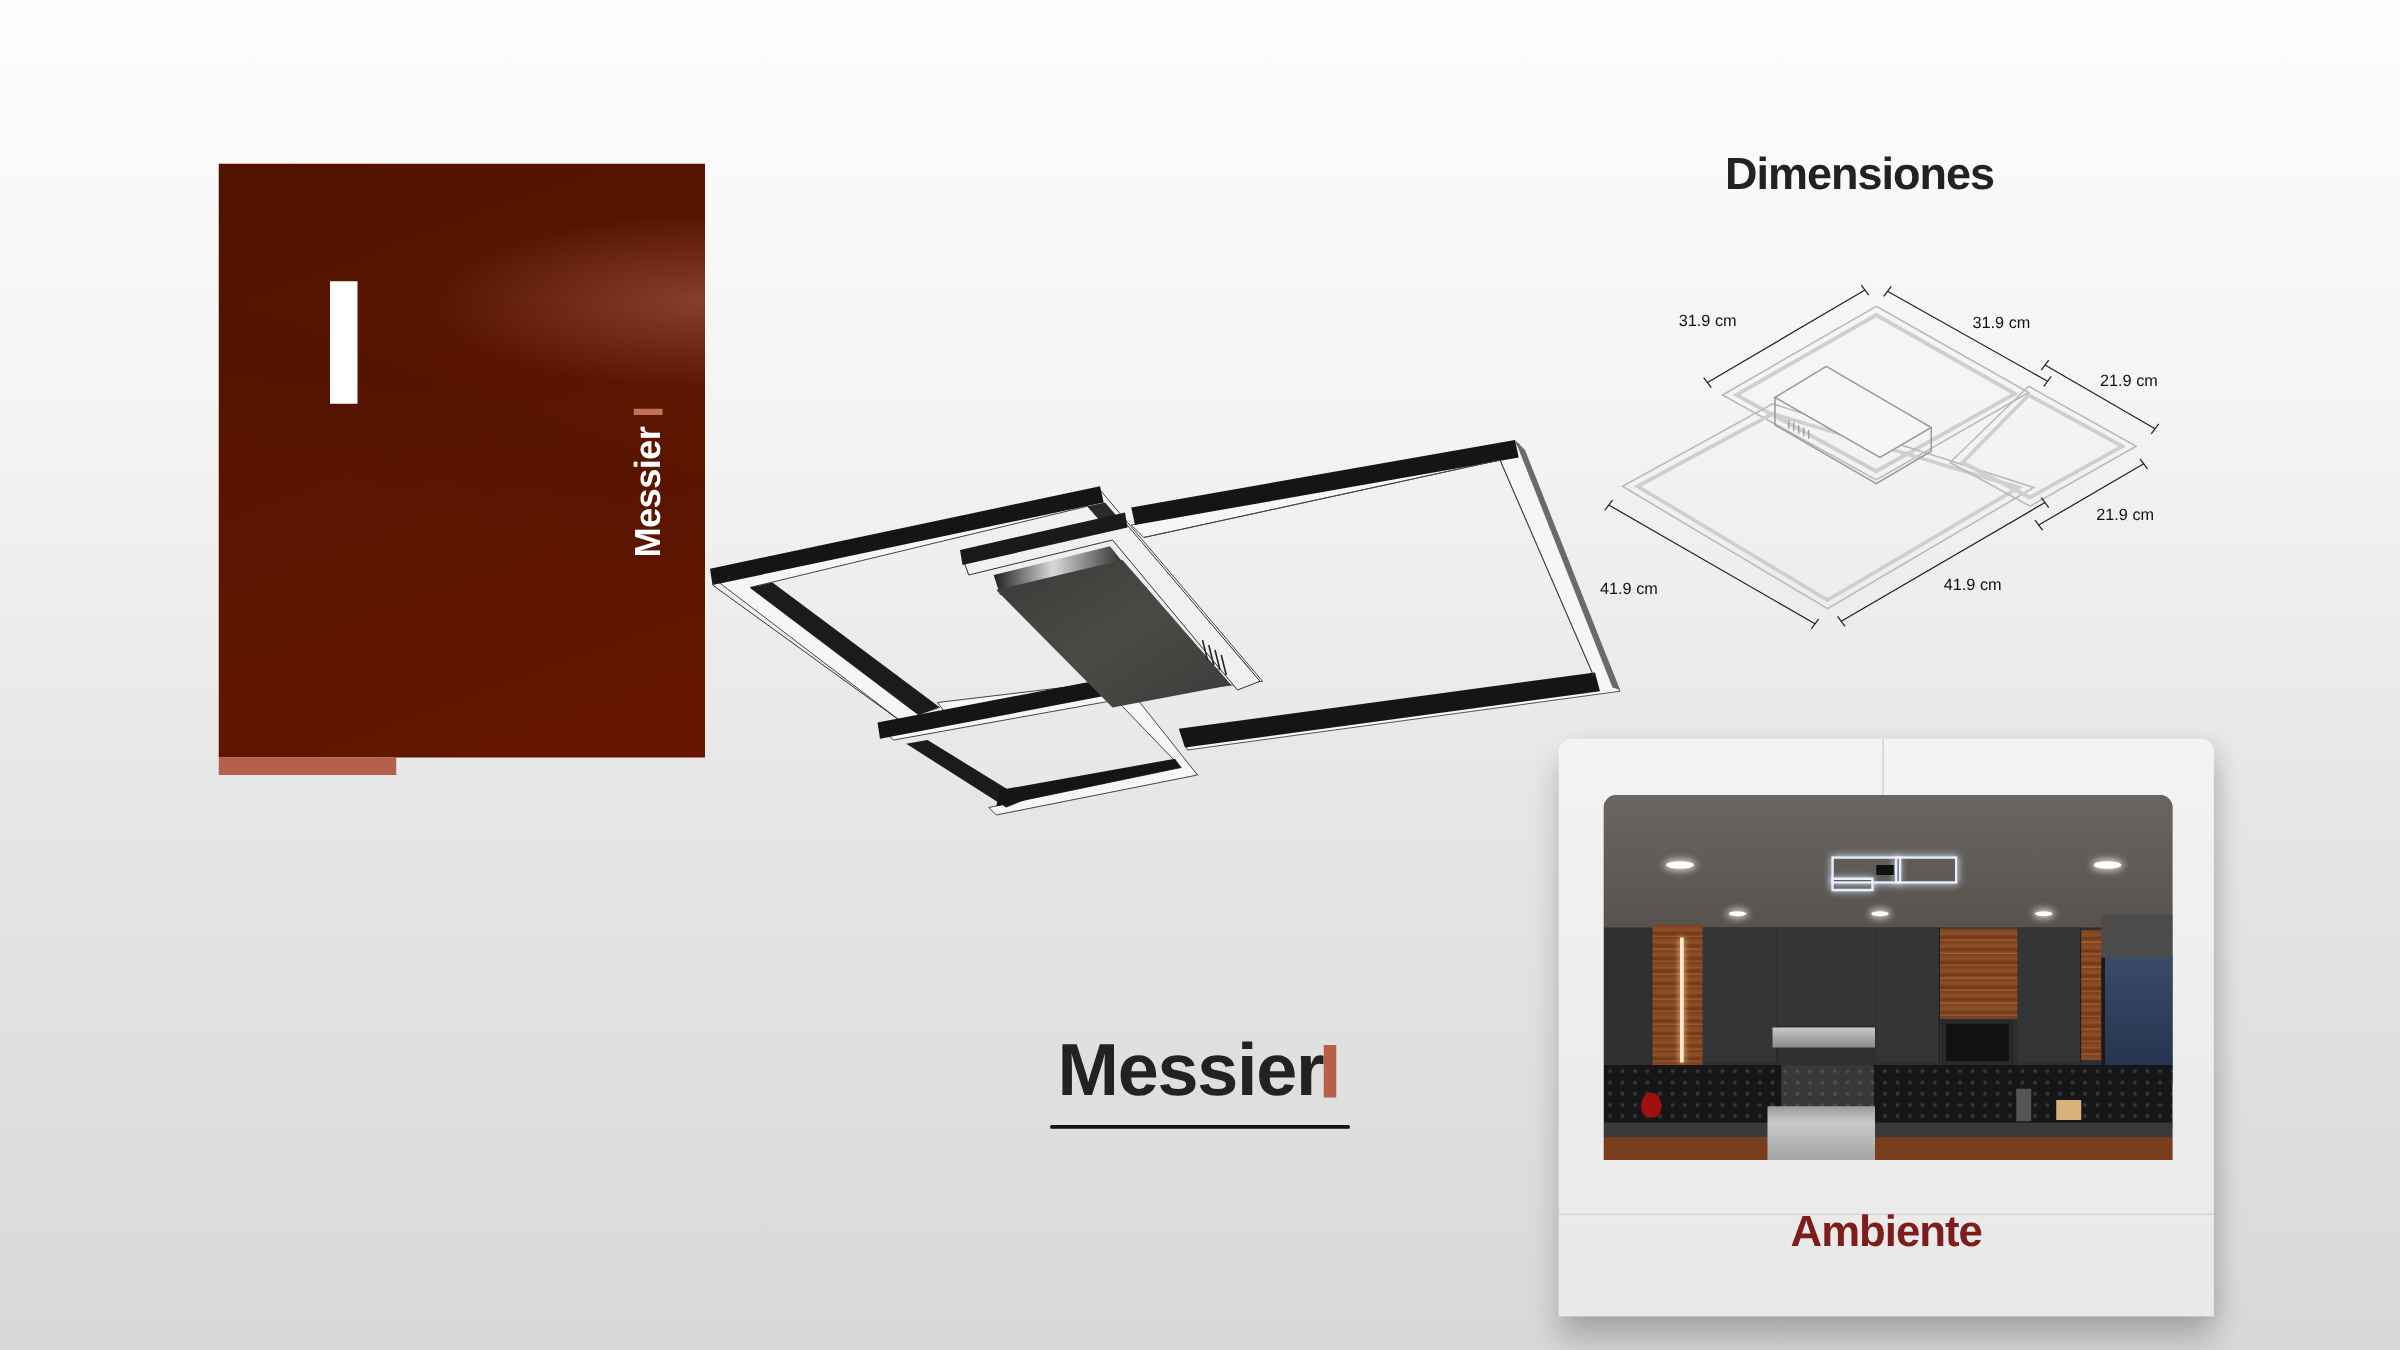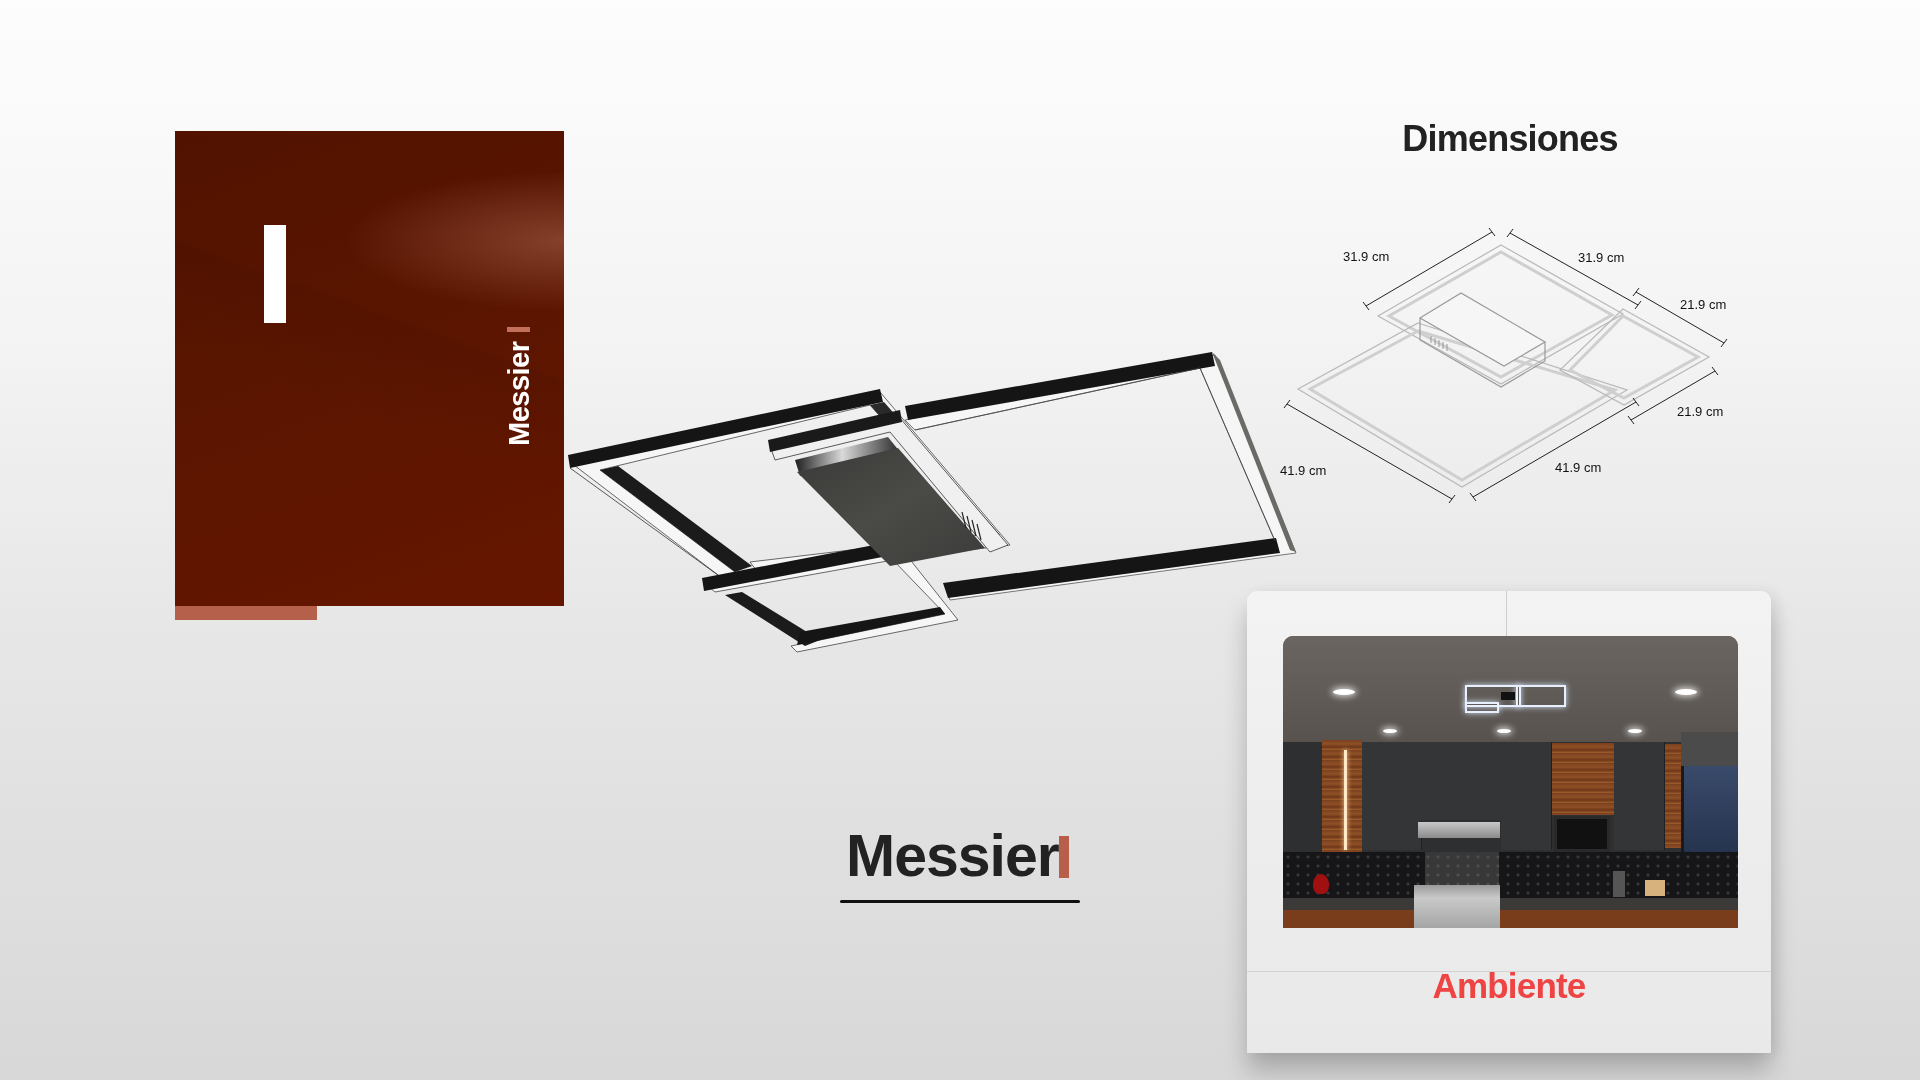--- a/index.html
+++ b/index.html
@@ -32,41 +32,41 @@
   .main-title {
     left:846px; top:824px; height:64px;
     font-size:59px; font-weight:bold; color:#222222; line-height:64px; letter-spacing:-1px;
     white-space:nowrap;
   }
   .main-title-accent { left:1059px; top:836px; width:10px; height:42px; background:#b85e49; }
   .main-title-underline { left:840px; top:900px; width:240px; height:3px; background:#111111; border-radius:2px; }
 
   
   .dims-title {
-    left:1380px; top:117px; width:260px; text-align:center;
+    left:1380px; top:117px; width:260px; text-align:left;
     font-size:36px; font-weight:bold; color:#222222; letter-spacing:-0.8px; line-height:44px;
   }
   .dim-label { font-size:13px; color:#111111; white-space:nowrap; line-height:20px; }
 
   
   .card {
     left:1247px; top:591px; width:524px; height:462px;
     background: linear-gradient(180deg, #f3f3f3 0%, #ececec 60%, #e9e9e9 100%);
     box-shadow: 0 18px 24px rgba(0,0,0,0.22), 6px 0 14px rgba(0,0,0,0.06);
     border-radius:10px 10px 0 0;
   }
   .card .crease-v { left:259px; top:0; width:1px; height:45px; background:rgba(180,180,180,0.6); }
   .card .crease-h { left:0; top:380px; width:524px; height:1px; background:rgba(200,200,200,0.7); }
   .photo {
     left:1283px; top:636px; width:455px; height:292px; overflow:hidden;
     border-radius:10px 10px 0 0; background:#5e5955;
   }
   .card-label {
     left:1247px; top:964px; width:524px; text-align:center;
-    font-size:35px; font-weight:bold; color:#ef4444; letter-spacing:-0.8px; line-height:44px;
+    font-size:35px; font-weight:bold; color:#7f1d1d; letter-spacing:-0.8px; line-height:44px;
   }
 
   
   .ph { position:absolute; }
   .ceiling { left:0; top:0; width:455px; height:108px; background: linear-gradient(180deg,#6a6561 0%,#5f5a56 60%,#57524e 100%); }
   .downlight { width:22px; height:6px; border-radius:50%; background:#fff; box-shadow:0 0 6px 2px rgba(255,255,255,0.7); }
   .cab-wall { left:0; top:106px; width:455px; height:110px; background:#2d2f31; }
   .cab-panel { top:106px; height:108px; border-right:1px solid #1f2022; background:#333537; }
   .wood { background: repeating-linear-gradient(180deg,#7a3f1e 0px,#8f5026 4px,#6e3618 7px,#a0602e 10px); }
   .backsplash { left:0; top:216px; width:455px; height:50px;

